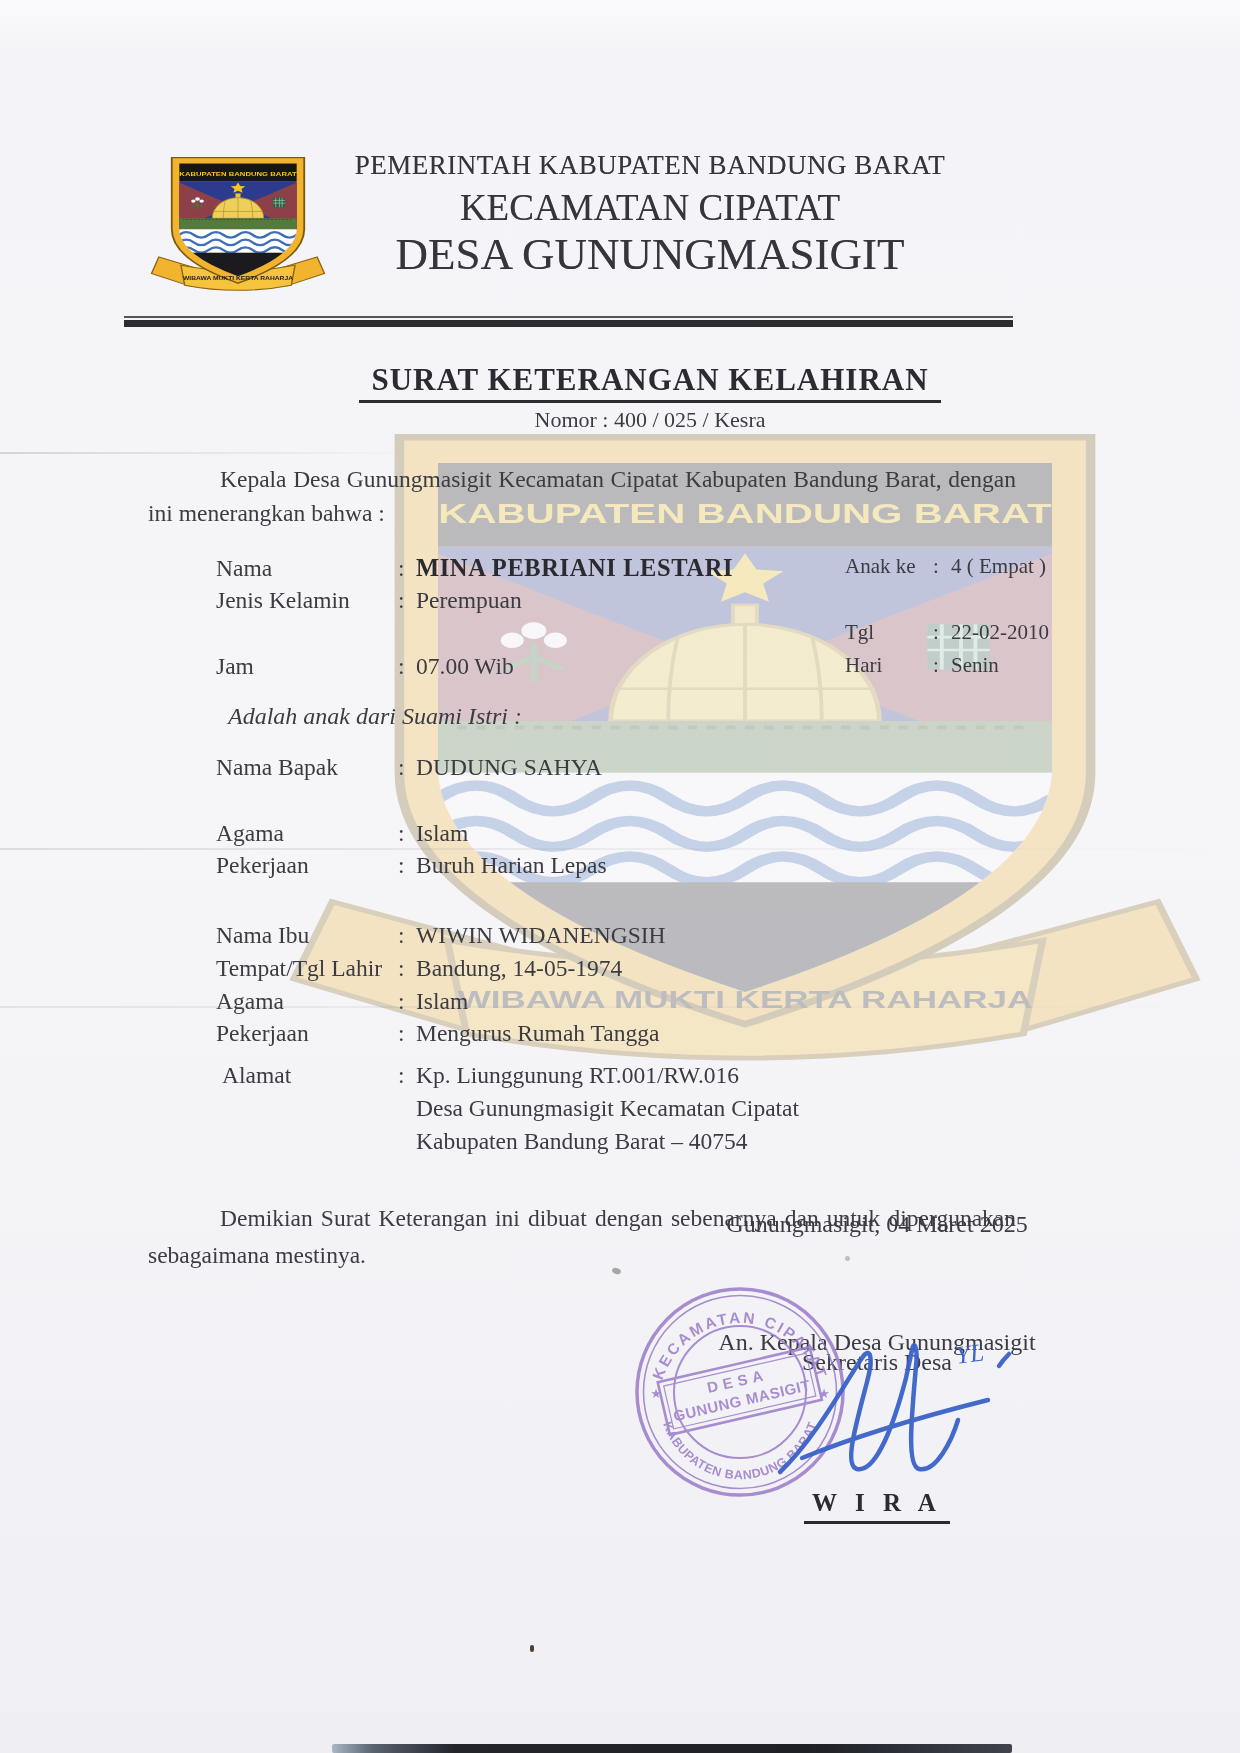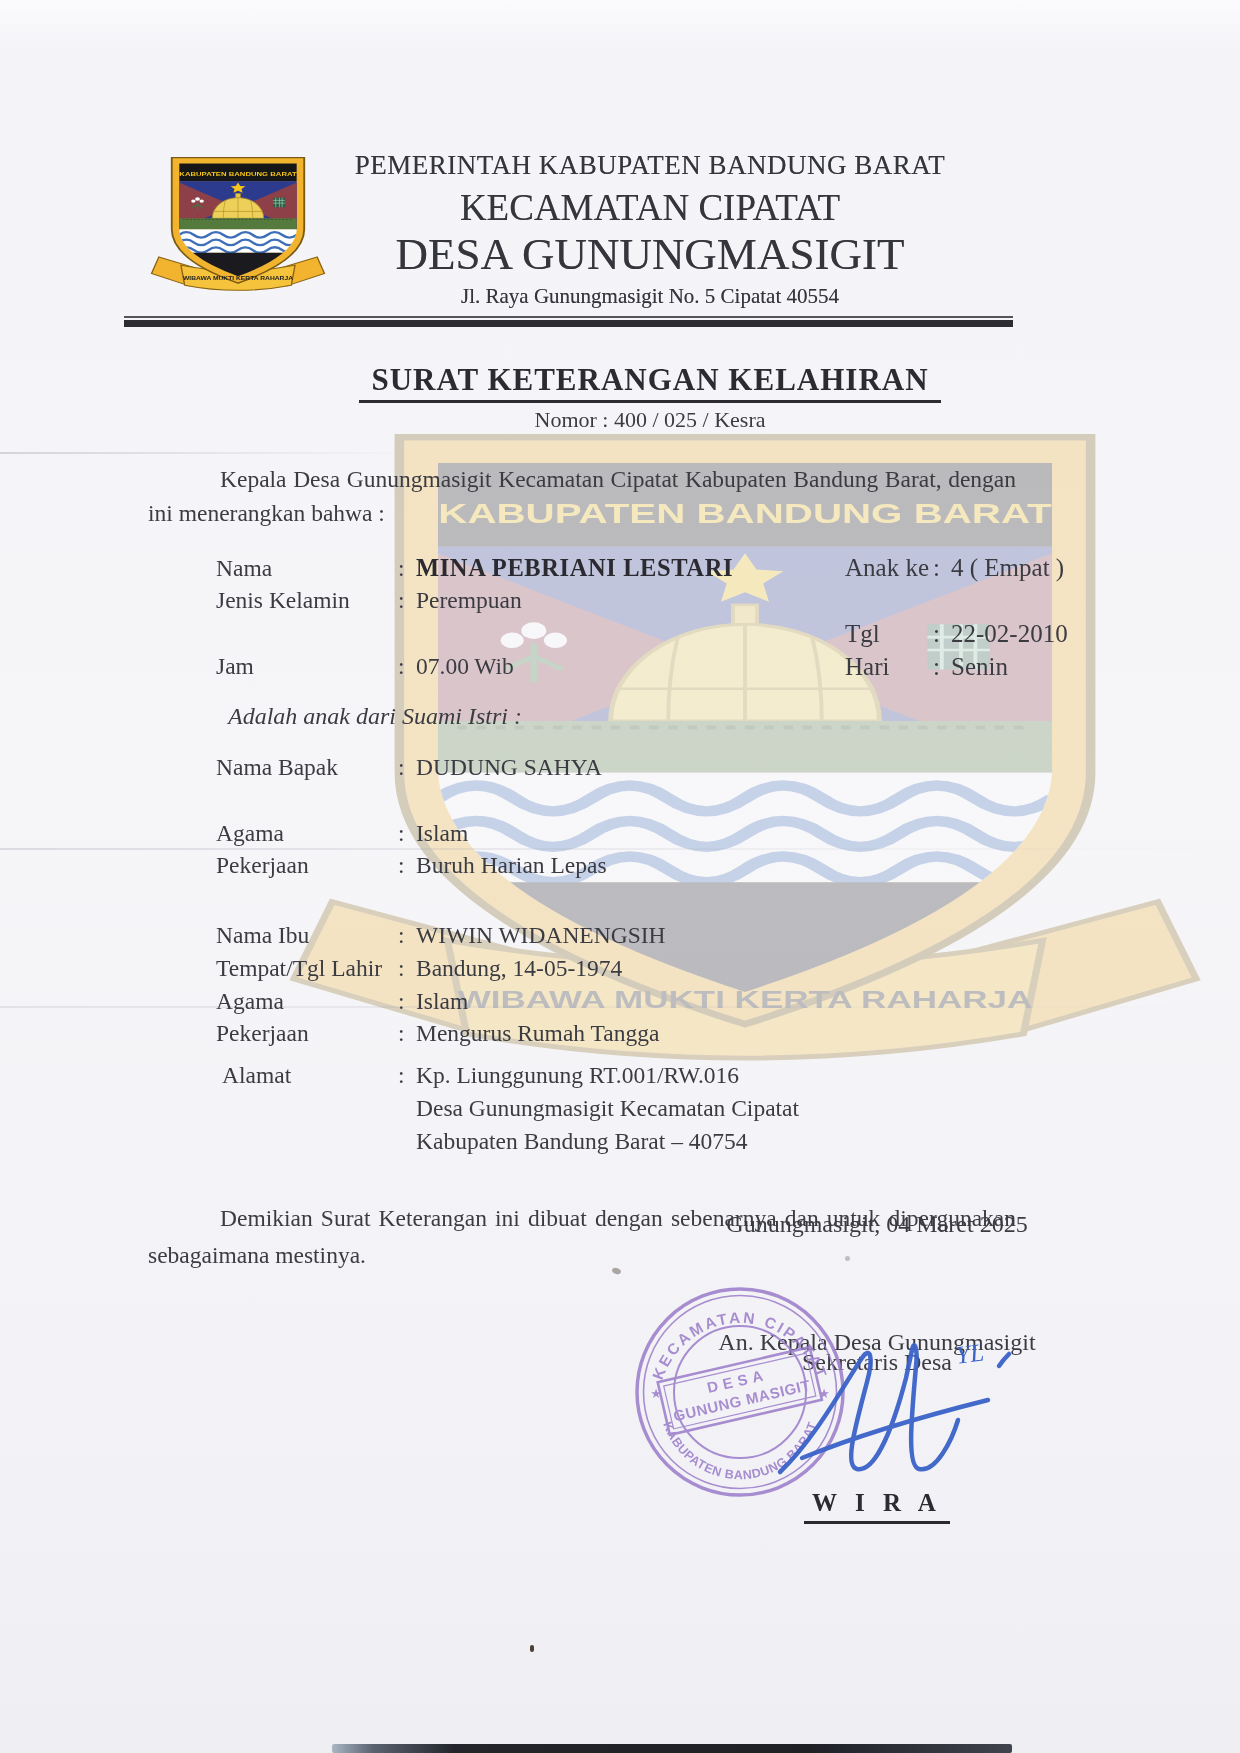--- a/index.html
+++ b/index.html
@@ -29,21 +29,21 @@
 
   
   .para { left:148px; width:868px; font-size:23.5px; line-height:34px; text-align:justify; text-indent:72px; }
   .intro   { top:462px; }
   .closing { top:1200px; line-height:37px; }
 
   
   .frow { left:216px; font-size:23.5px; white-space:nowrap; }
   .frow .lbl { display:inline-block; width:182px; }
   .frow .sep { display:inline-block; width:18px; }
-  .rrow { left:845px; font-size:25px; white-space:nowrap; }
+  .rrow { left:845px; font-size:21px; white-space:nowrap; }
   .rrow .lbl { display:inline-block; width:88px; }
   .rrow .sep { display:inline-block; width:18px; }
   .cont { left:416px; font-size:23.5px; white-space:nowrap; }
   .bname { font-weight:bold; font-size:24.5px; letter-spacing:.6px; color:#2a2a30; }
   .italic { left:216px; top:703px; font-size:24px; font-style:italic;margin-left:12px; }
 
   
   .sigcol { left:662px; width:430px; text-align:center; font-size:24px; }
   .sig-date { top:1211px; }
   .sig-an   { top:1317px;margin-top:12px; }
@@ -160,21 +160,20 @@
         <path d="M36,152 h128 v40 h-128 Z" fill="#1a1a1f"></path>
       </g>
       <text x="100" y="40.5" font-size="8.4" font-weight="bold" fill="#f5c51a" text-anchor="middle">KABUPATEN BANDUNG BARAT</text>
       <text x="100" y="191" font-size="7.3" font-weight="bold" fill="#222222" text-anchor="middle">WIBAWA MUKTI KERTA RAHARJA</text>
     </svg>
   </div>
 
   <div class="abs hdr hdr-gov z2">PEMERINTAH KABUPATEN BANDUNG BARAT</div>
   <div class="abs hdr hdr-district z2">KECAMATAN CIPATAT</div>
   <div class="abs hdr hdr-village z2">DESA GUNUNGMASIGIT</div>
-  <div class="abs hdr hdr-address z2">Jl. Raya Gunungmasigit No. 5 Cipatat 40554</div>
   <div class="abs rule-thin z2"></div>
   <div class="abs rule-thick z2"></div>
 
   <div class="abs center-col title z2"><span>SURAT KETERANGAN KELAHIRAN</span></div>
   <div class="abs center-col nomor z2">Nomor : 400 / 025 / Kesra</div>
 
   <div class="abs para intro z2">Kepala Desa Gunungmasigit Kecamatan Cipatat Kabupaten Bandung Barat, dengan ini menerangkan bahwa :</div>
 
   <div class="abs frow z2" style="top:554px">
     <span class="lbl">Nama</span><span class="sep">:</span><span class="val bname">MINA PEBRIANI LESTARI</span>

